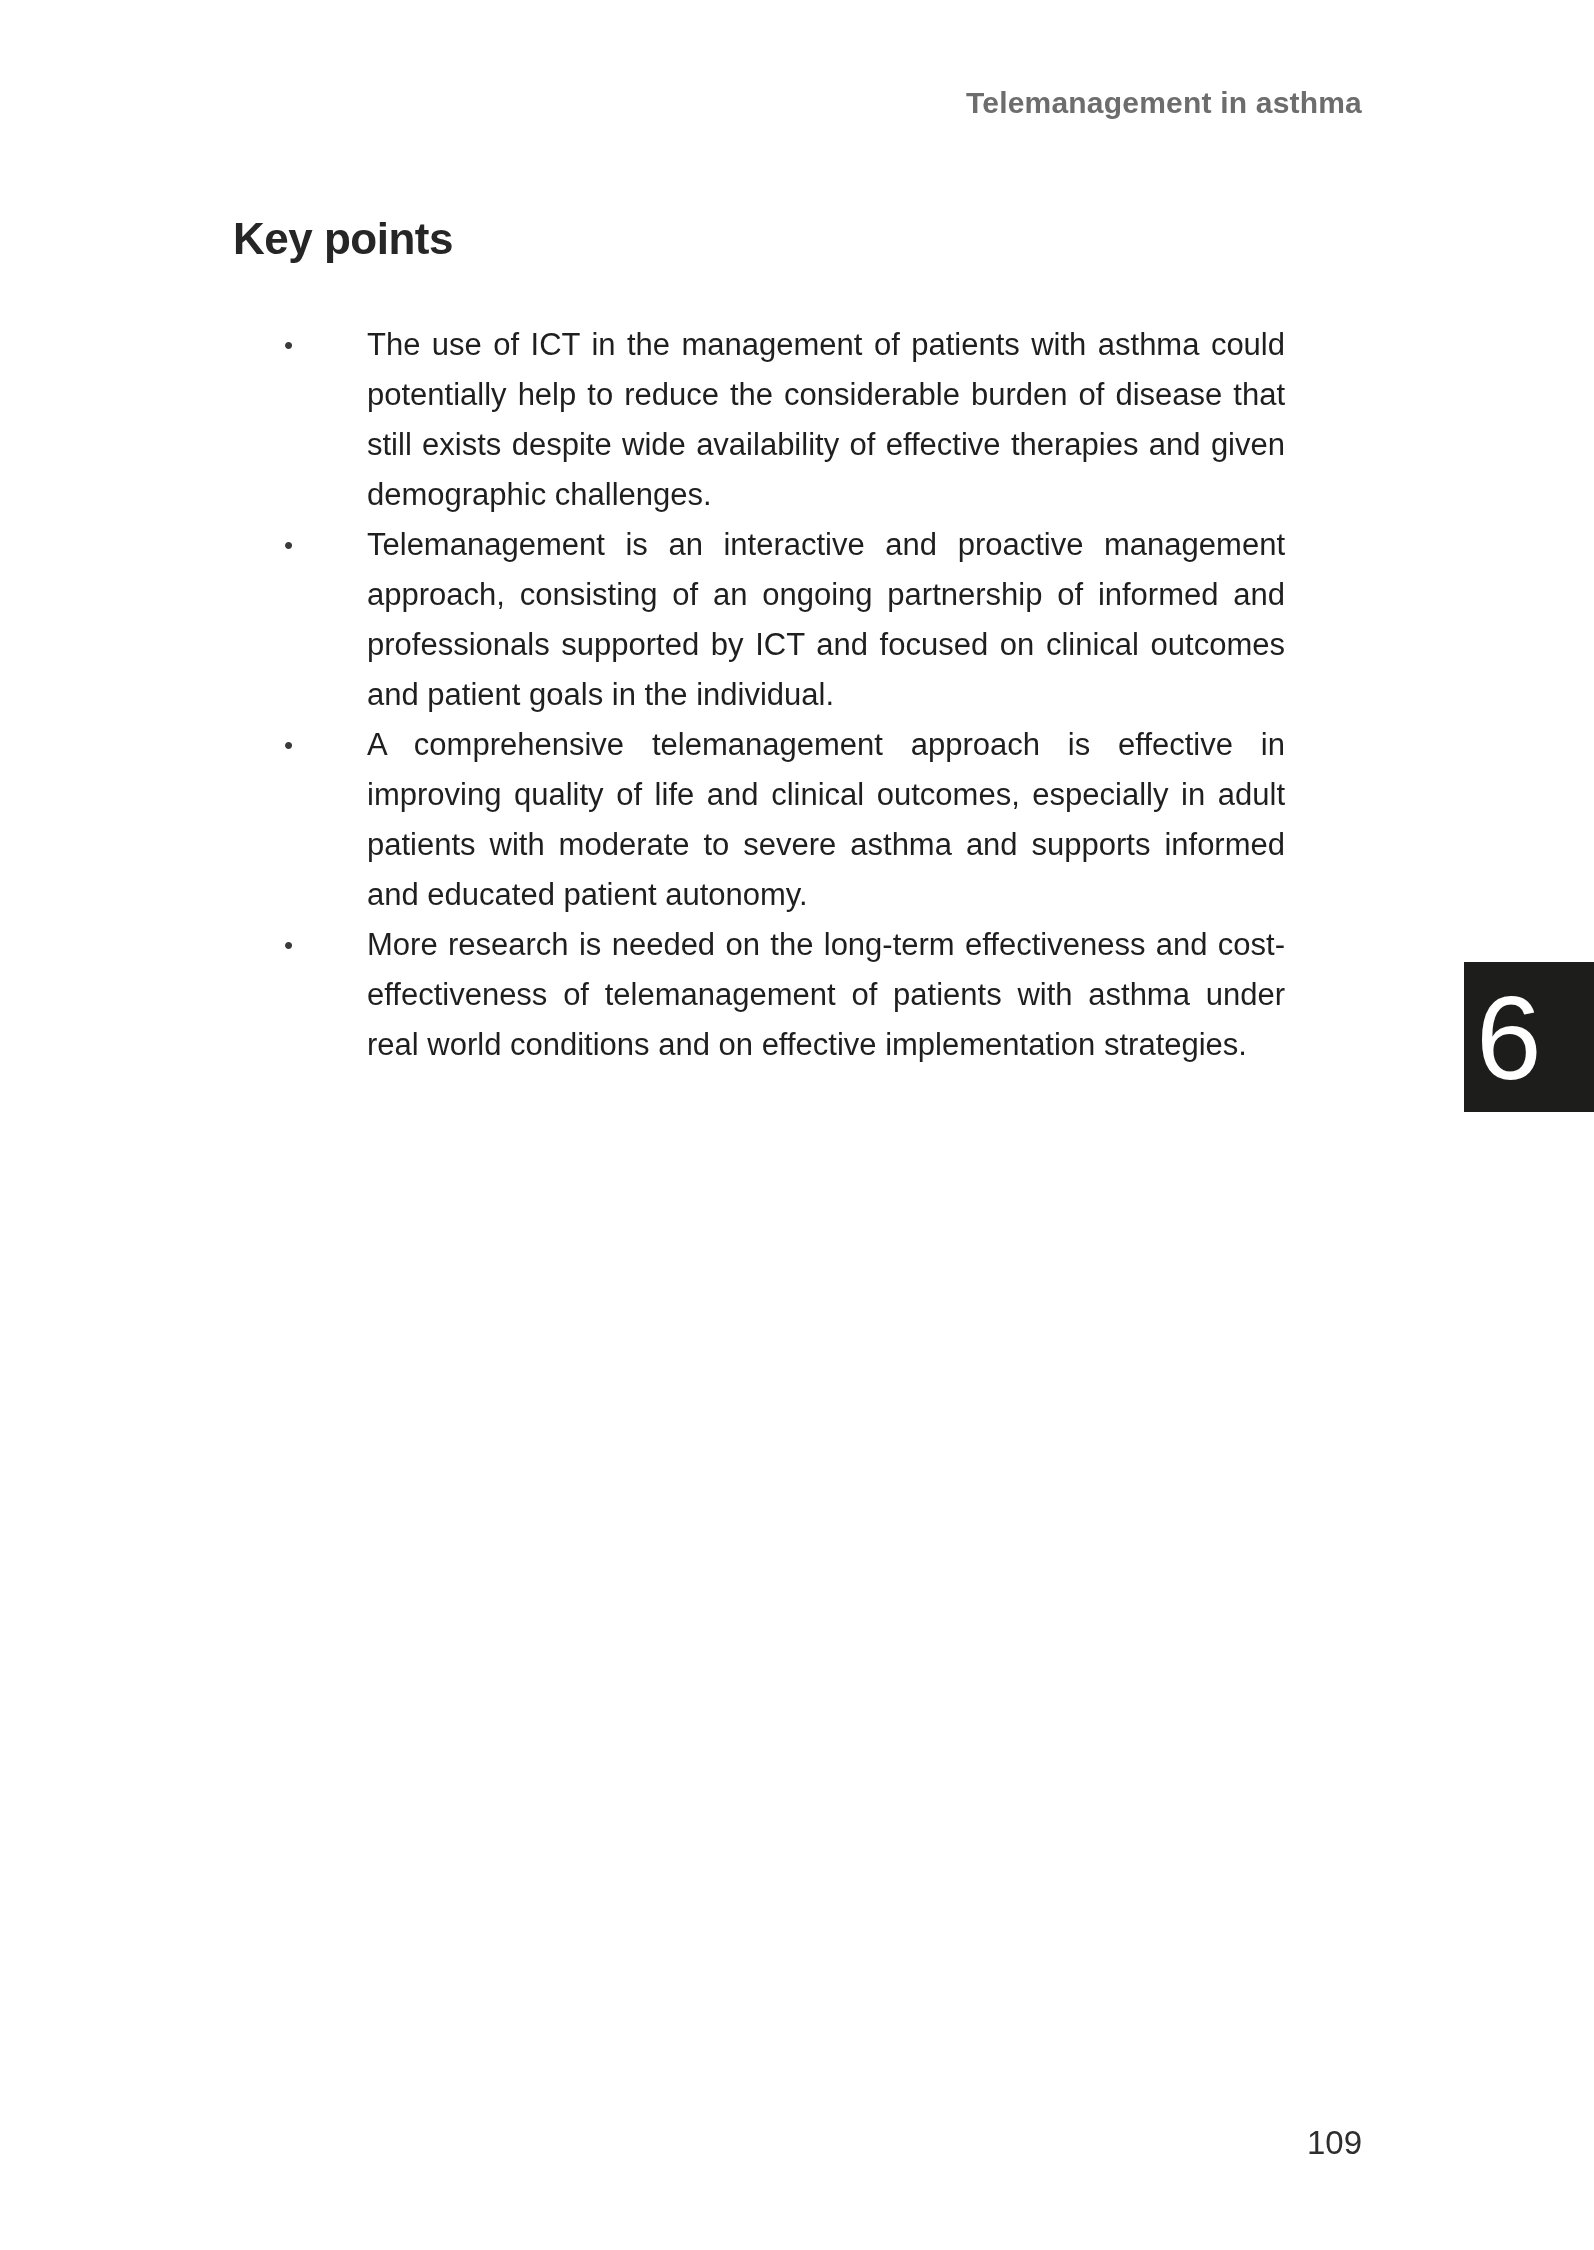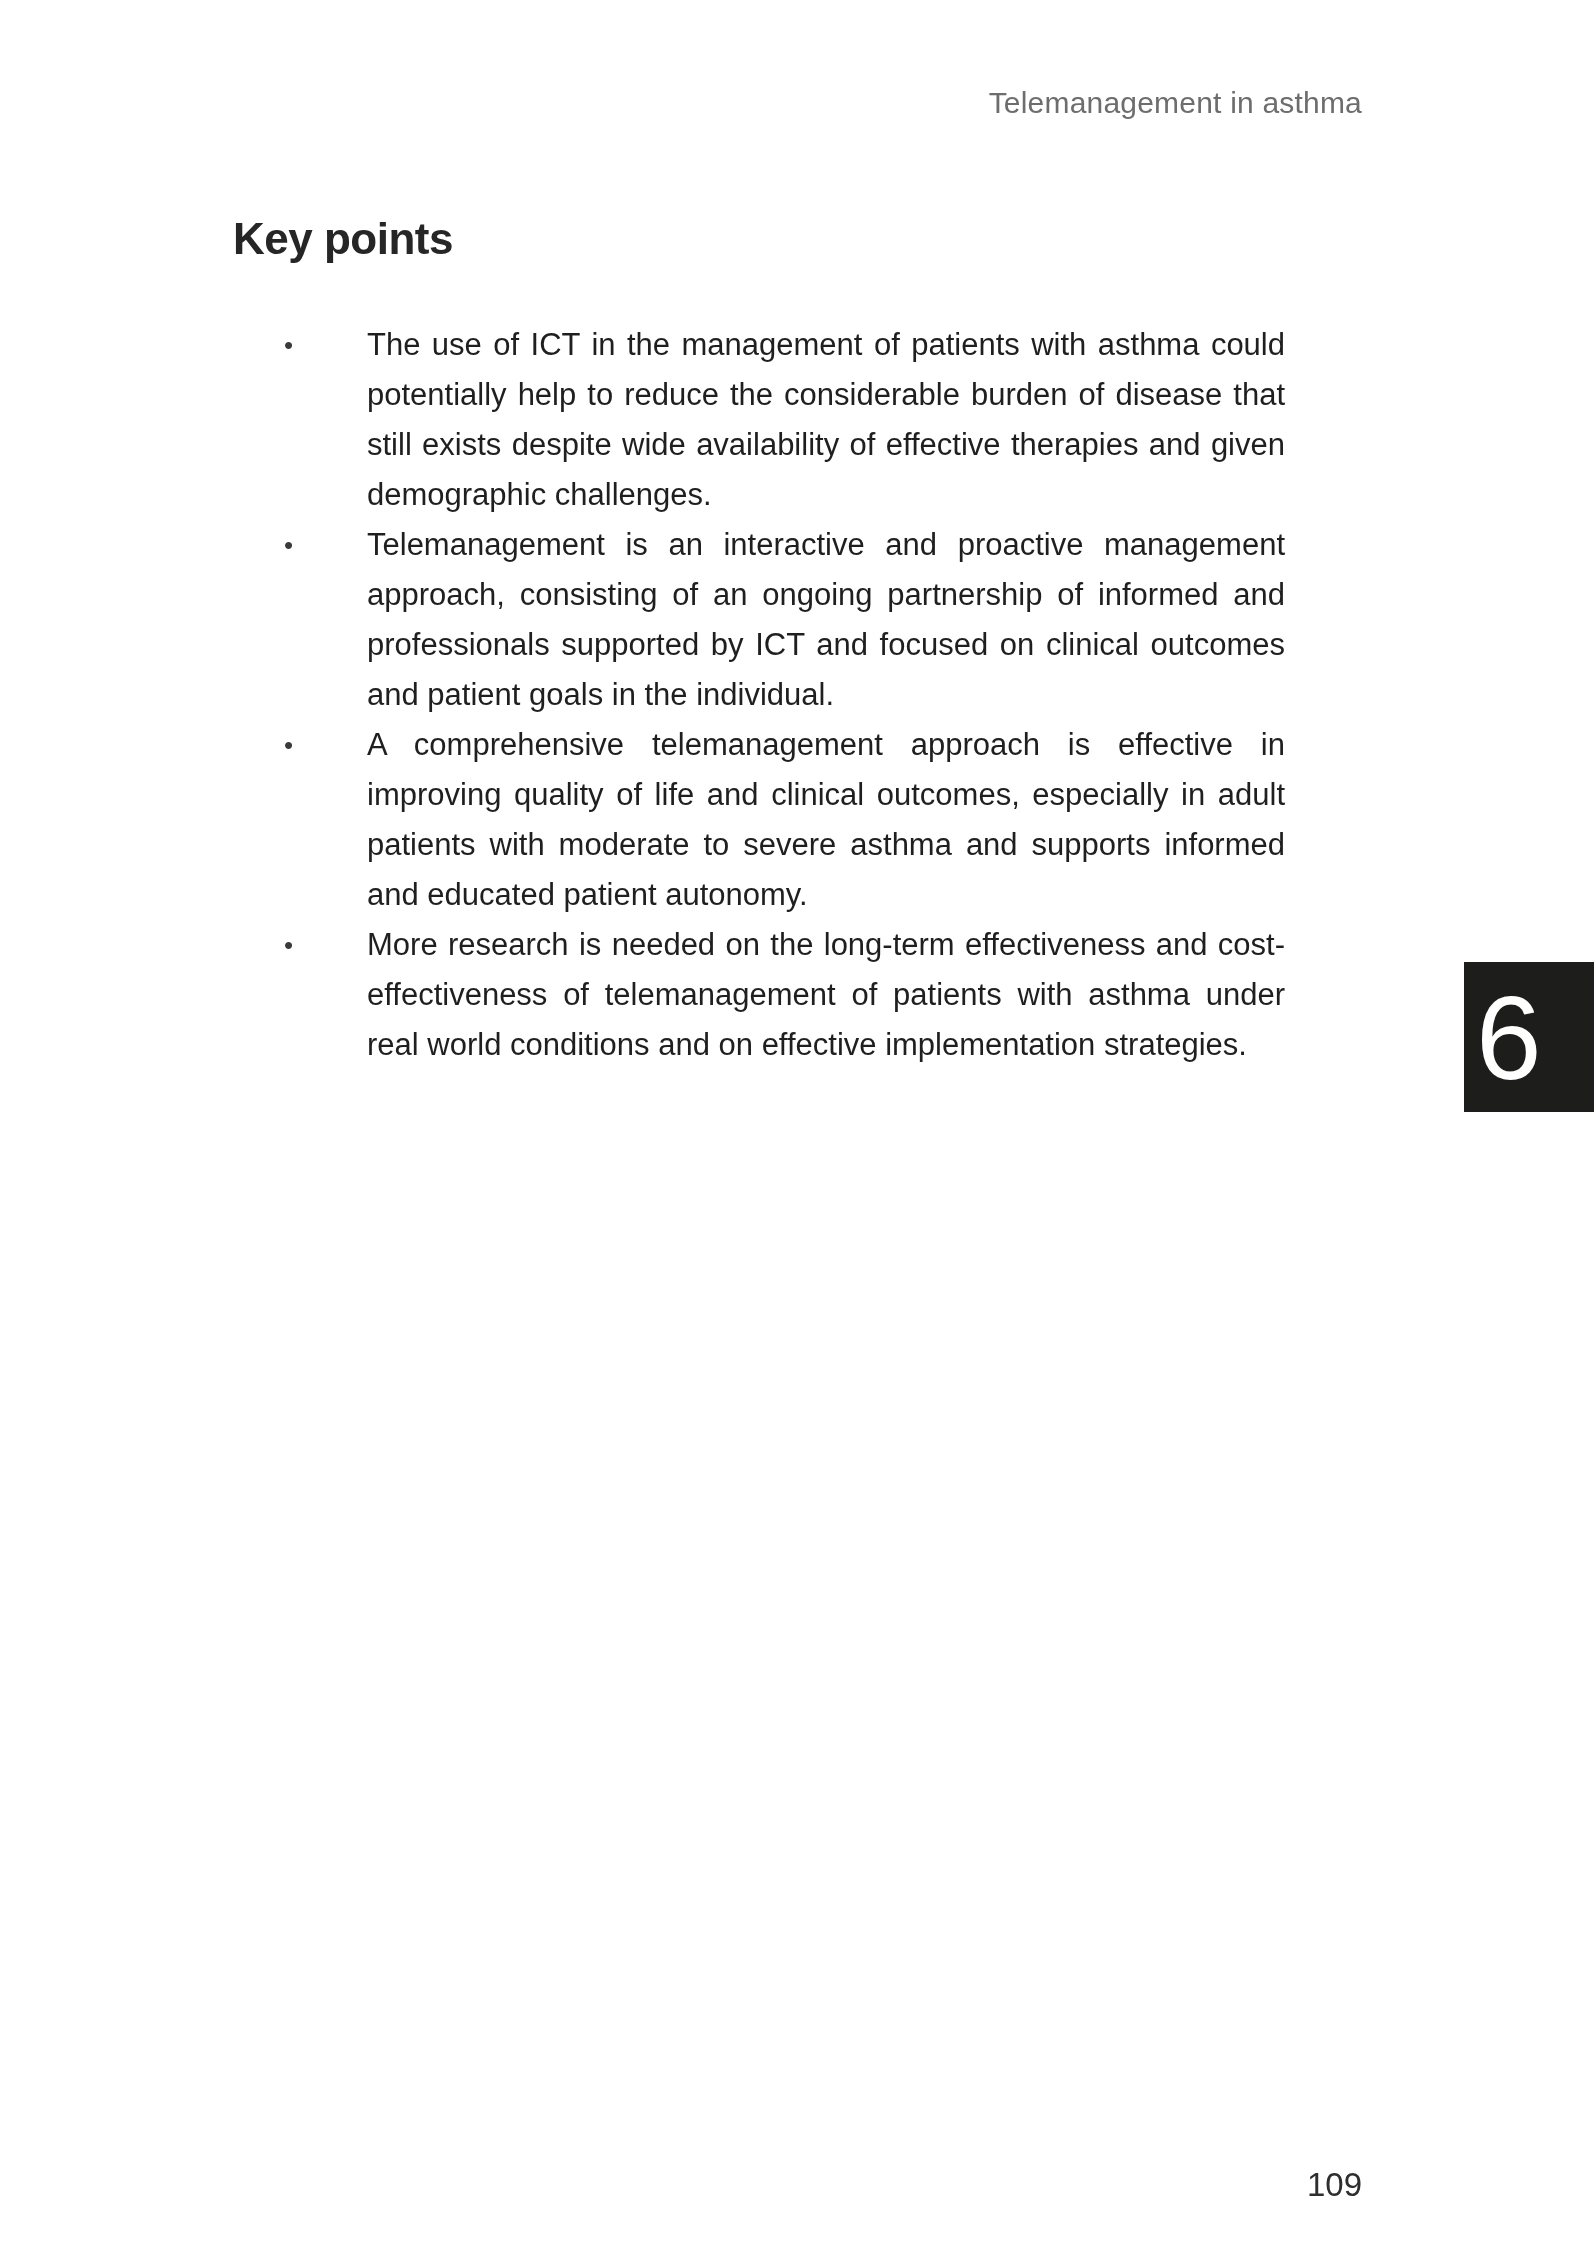--- a/index.html
+++ b/index.html
@@ -14,21 +14,21 @@
     background: #ffffff;
     font-family: "Liberation Sans", sans-serif;
     overflow: hidden;
   }
 
   .running-header {
     position: absolute;
     top: 86px;
     right: 232px;
     font-size: 30px;
-    font-weight: 400;
+    font-weight: 700;
     color: #6d6d6d;
     letter-spacing: 0.2px;
     white-space: nowrap;
   }
 
   .section-heading {
     position: absolute;
     left: 233px;
     top: 214px;
     margin: 0;
@@ -89,21 +89,20 @@
     margin-left: 12px;
     margin-top: 2px;
   }
 
   .page-number {
     position: absolute;
     top: 2124px;
     right: 232px;
     font-size: 33px;
     color: #2e2e2e;
-    margin-top: 42px;
   }
 </style>
 </head>
 <body>
 
 <div class="page">
 
   <div class="running-header">Telemanagement in asthma</div>
 
   <h1 class="section-heading">Key points</h1>

